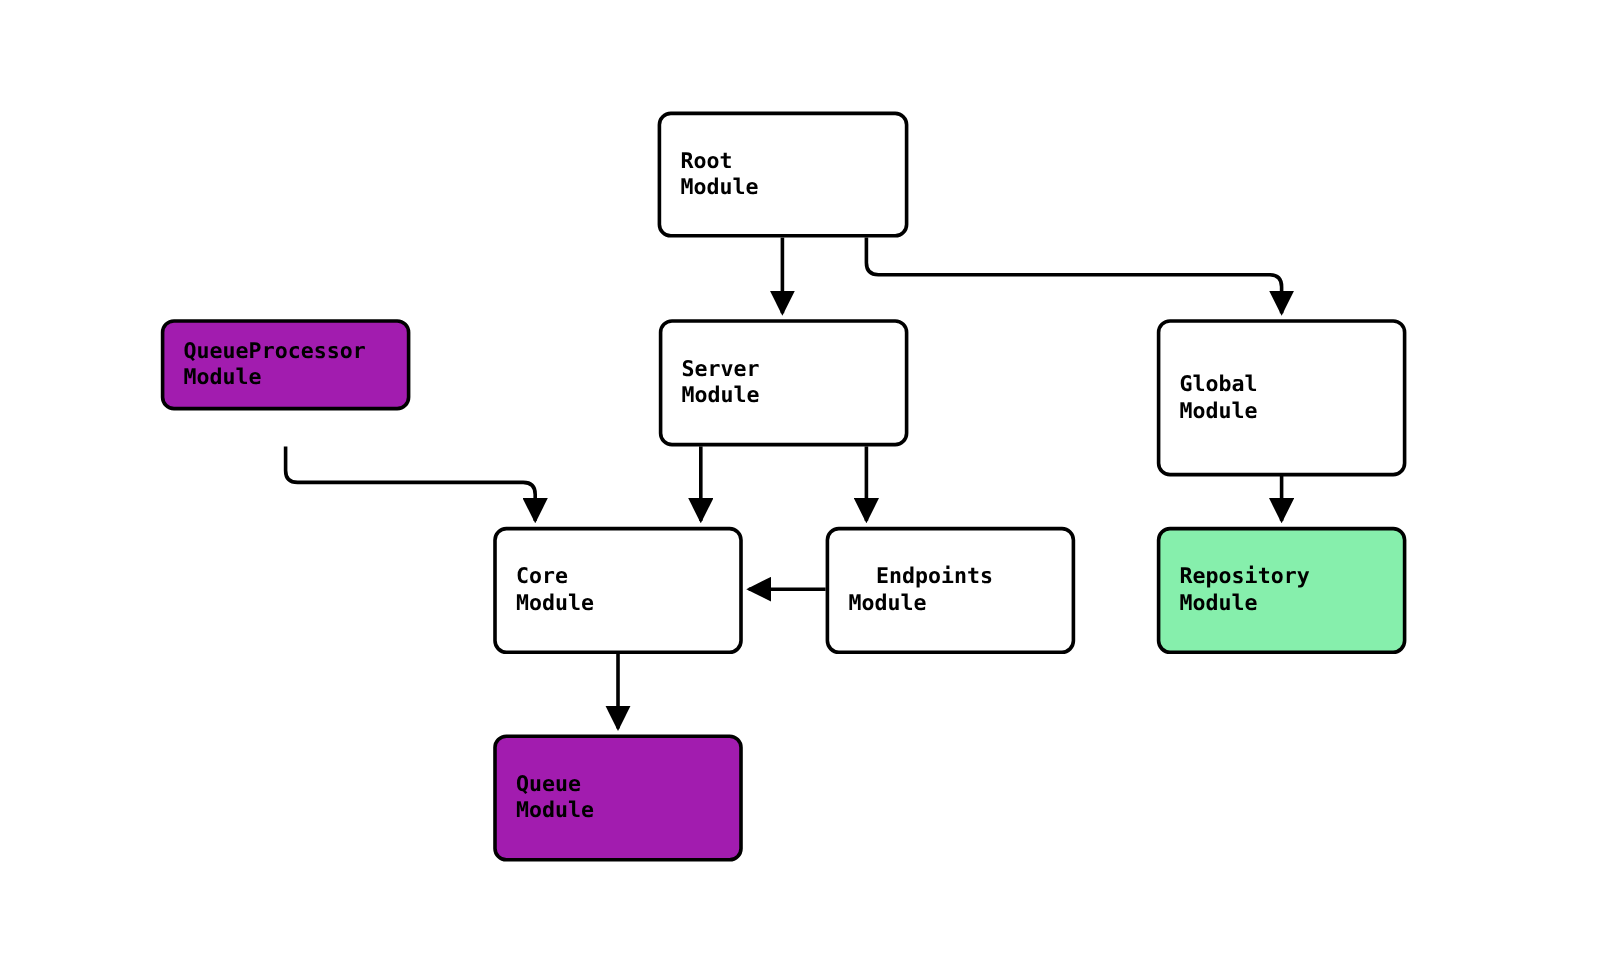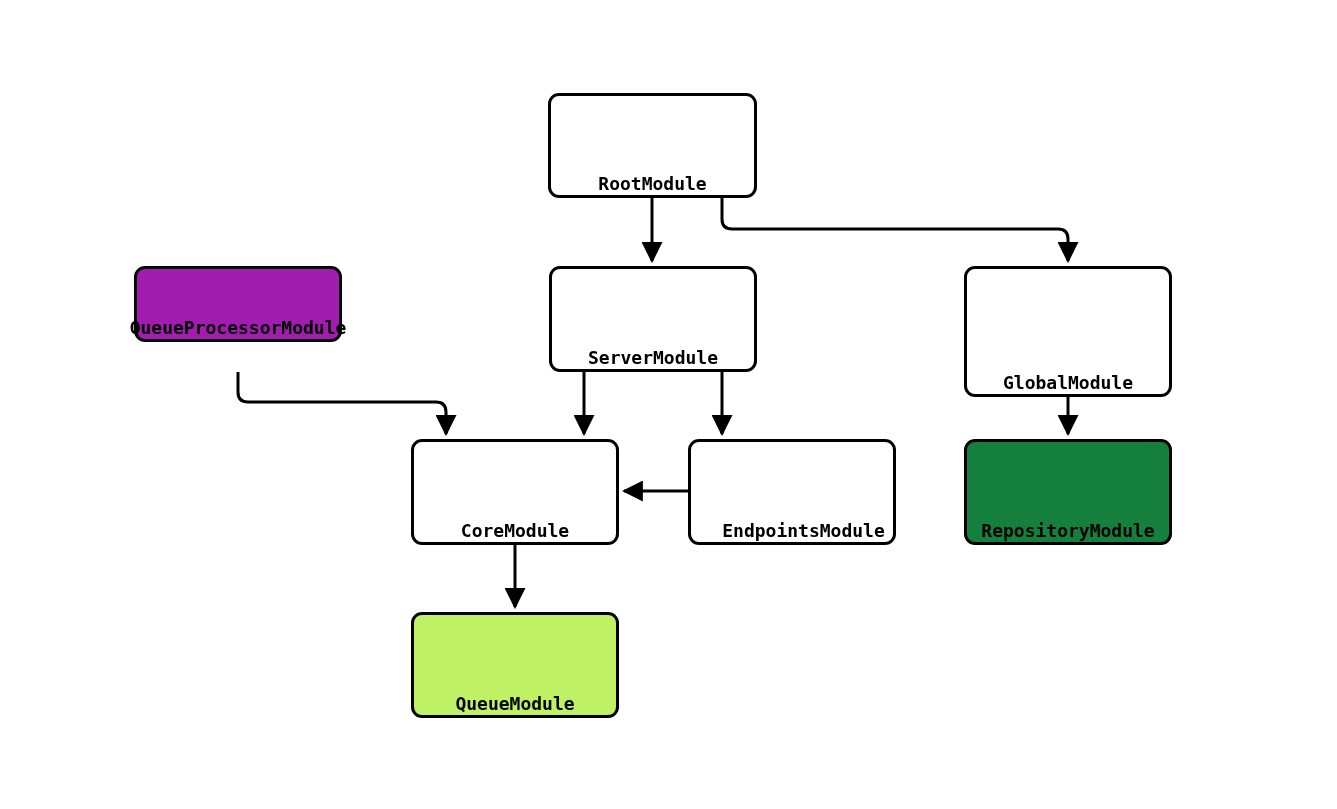--- a/index.html
+++ b/index.html
@@ -22,24 +22,25 @@
     width: 1337px;
     height: 809px;
   }
   .node {
     position: absolute;
     box-sizing: border-box;
     background: #ffffff;
     border: 3px solid #000000;
     border-radius: 11px;
     display: flex;
-    flex-direction: row;
-    align-items: flex-end;
+    flex-direction: column;
+    align-items: flex-start;
     justify-content: center;
     text-align: center;
+    padding-left: 16px;
   }
   .node .line {
     font-weight: bold;
     font-size: 18px;
     line-height: 22px;
     color: #000000;
     white-space: pre;
   }
 </style>
 </head>
@@ -81,22 +82,22 @@
         <span class="line" style="color: rgb(0, 0, 0);">Module</span>
       </div>
       <div class="node" style="left: 411px; top: 439px; width: 208px; height: 106px; background: rgb(255, 255, 255); border-color: rgb(0, 0, 0);">
         <span class="line" style="color: rgb(0, 0, 0);">Core</span>
         <span class="line" style="color: rgb(0, 0, 0);">Module</span>
       </div>
       <div class="node" style="left: 688px; top: 439px; width: 208px; height: 106px; background: rgb(255, 255, 255); border-color: rgb(0, 0, 0);">
         <span class="line" style="color: rgb(0, 0, 0); margin-left: 23px;">Endpoints</span>
         <span class="line" style="color: rgb(0, 0, 0);">Module</span>
       </div>
-      <div class="node" style="left: 964px; top: 439px; width: 208px; height: 106px; background: #15803d; border-color: rgb(0, 0, 0);">
+      <div class="node" style="left: 964px; top: 439px; width: 208px; height: 106px; background: #86efac; border-color: rgb(0, 0, 0);">
         <span class="line" style="color: rgb(0, 0, 0);">Repository</span>
         <span class="line" style="color: rgb(0, 0, 0);">Module</span>
       </div>
-      <div class="node" style="left: 411px; top: 612px; width: 208px; height: 106px; background: #bef264; border-color: rgb(0, 0, 0);">
+      <div class="node" style="left: 411px; top: 612px; width: 208px; height: 106px; background: #a21caf; border-color: rgb(0, 0, 0);">
         <span class="line" style="color: rgb(0, 0, 0);">Queue</span>
         <span class="line" style="color: rgb(0, 0, 0);">Module</span>
       </div>
     </div>
 </div>
 
 </body></html>

